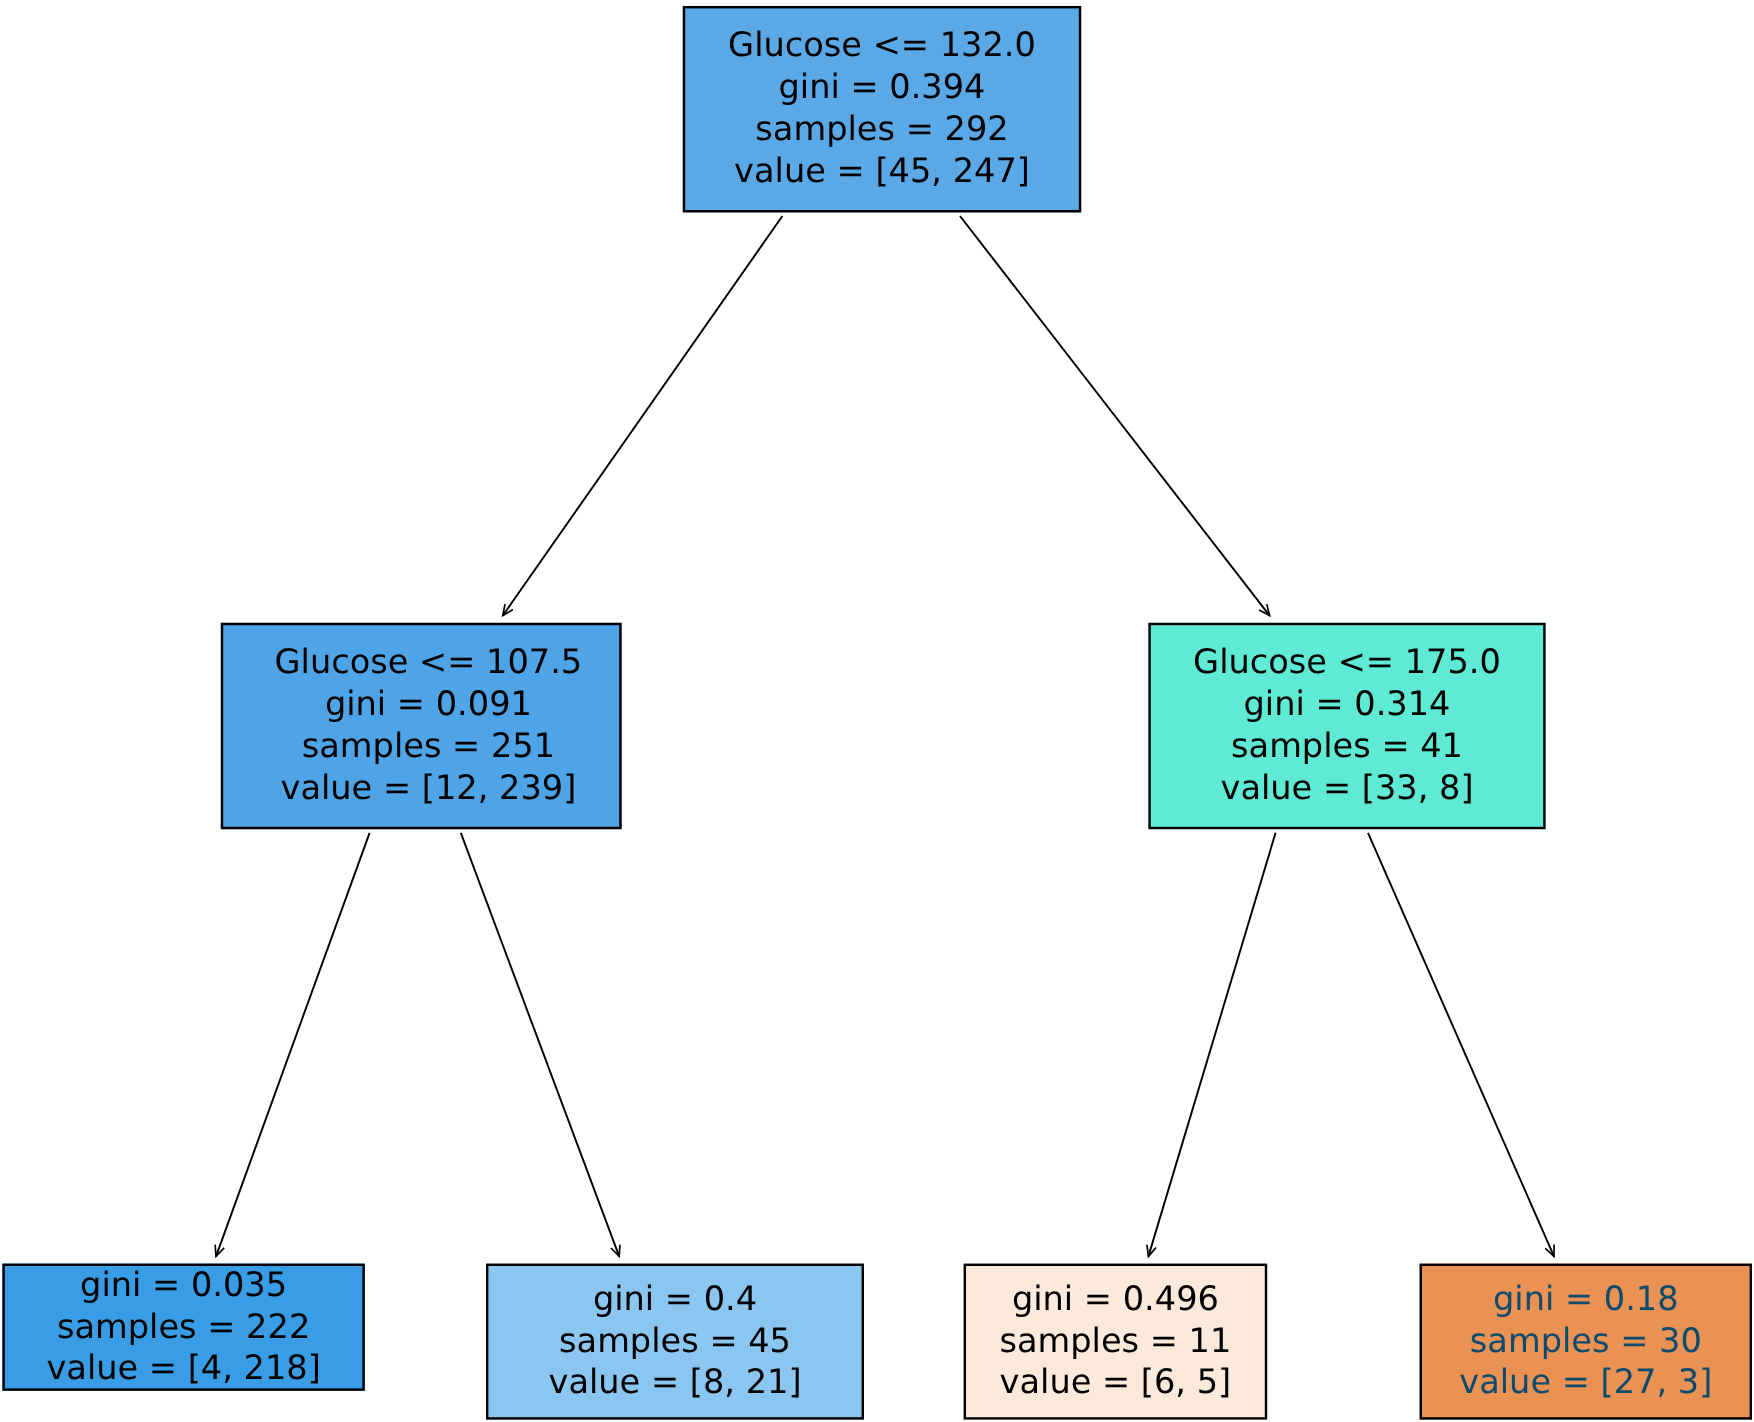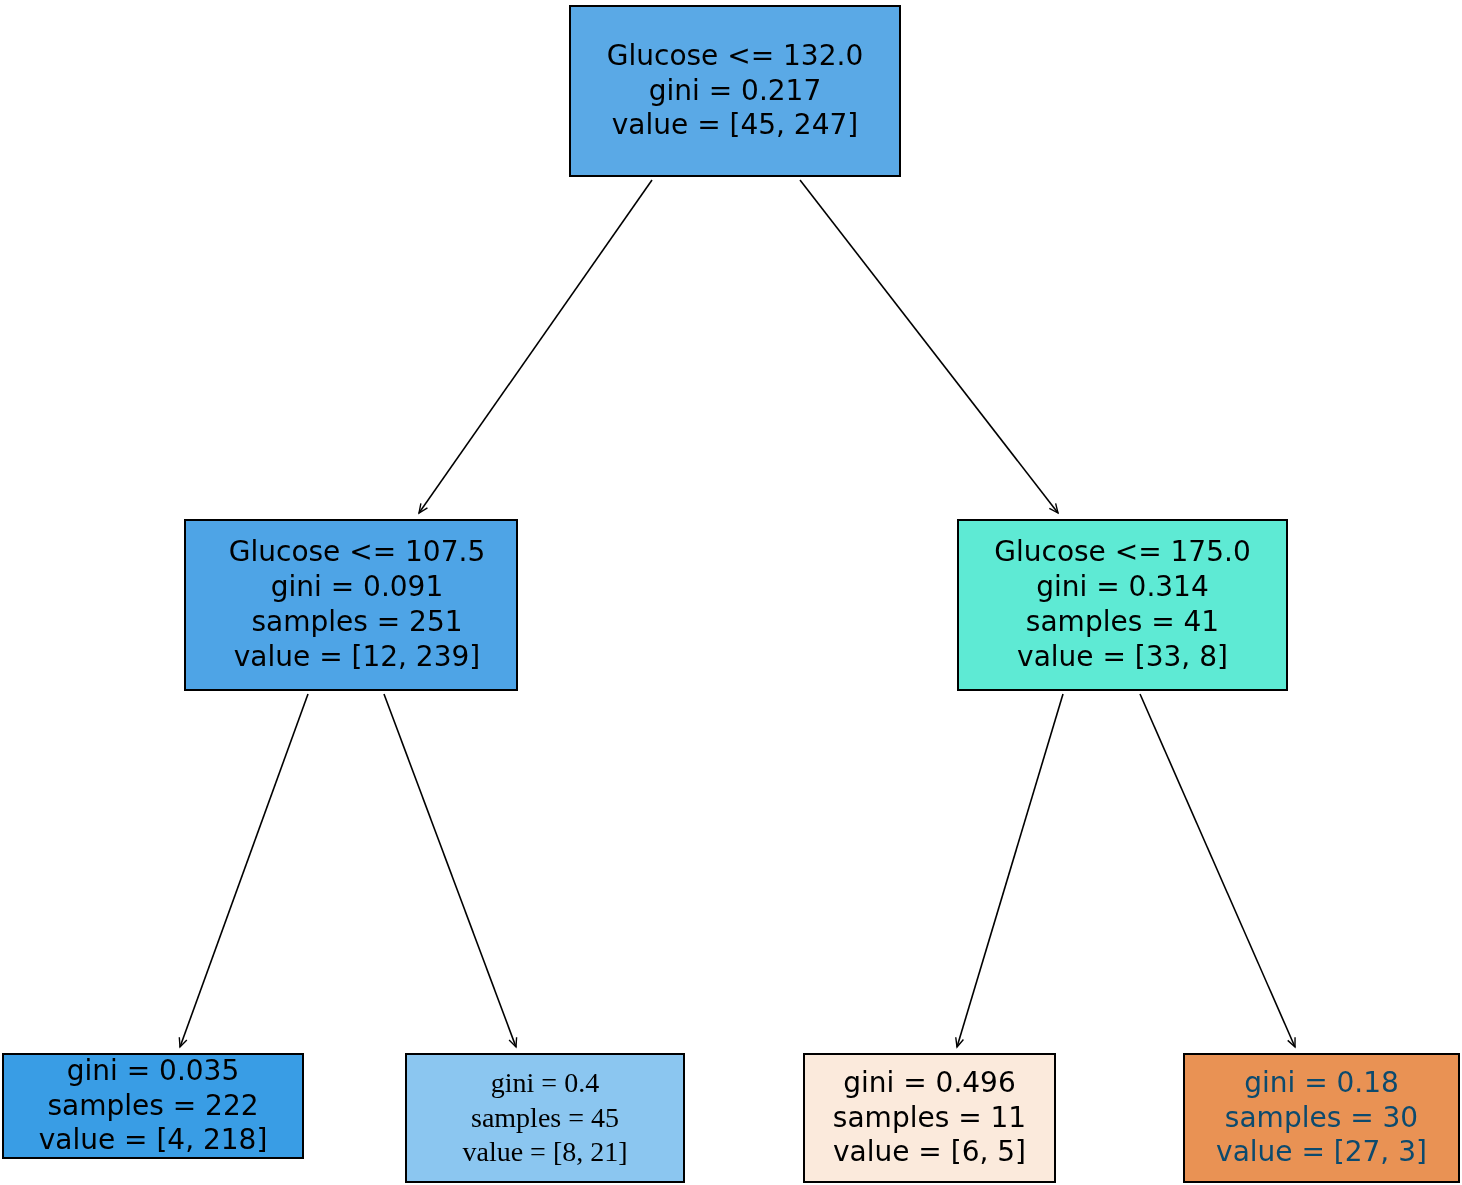--- a/index.html
+++ b/index.html
@@ -56,21 +56,22 @@
         <line x1="800" y1="180" x2="1058" y2="513" stroke="#000000" stroke-width="1.6" marker-end="url(#arrowopen)"></line>
         <line x1="308" y1="694" x2="180" y2="1047" stroke="#000000" stroke-width="1.6" marker-end="url(#arrowopen)"></line>
         <line x1="384" y1="694" x2="516" y2="1047" stroke="#000000" stroke-width="1.6" marker-end="url(#arrowopen)"></line>
         <line x1="1063" y1="694" x2="957" y2="1047" stroke="#000000" stroke-width="1.6" marker-end="url(#arrowopen)"></line>
         <line x1="1140" y1="694" x2="1295" y2="1047" stroke="#000000" stroke-width="1.6" marker-end="url(#arrowopen)"></line>
       </g>
   </svg>
 
   <div class="node" style="left: 569px; top: 5px; width: 332px; height: 172px; background: rgb(90, 169, 230); border-color: rgb(0, 0, 0); color: rgb(0, 0, 0);">
     <span class="line">Glucose &lt;= 132.0</span>
-    <span class="line">gini = 0.217</span>
+    <span class="line">gini = 0.394</span>
+    <span class="line">samples = 292</span>
     <span class="line">value = [45, 247]</span>
   </div>
 
   <div class="node" style="left: 184px; top: 519px; width: 334px; height: 172px; background: rgb(78, 164, 230); border-color: rgb(0, 0, 0); color: rgb(0, 0, 0); padding-left: 12px;">
     <span class="line">Glucose &lt;= 107.5</span>
     <span class="line">gini = 0.091</span>
     <span class="line">samples = 251</span>
     <span class="line">value = [12, 239]</span>
   </div>
 
@@ -80,21 +81,21 @@
     <span class="line">samples = 41</span>
     <span class="line">value = [33, 8]</span>
   </div>
 
   <div class="node" style="left: 2px; top: 1053px; width: 302px; height: 106px; background: rgb(57, 157, 229); border-color: rgb(0, 0, 0); color: rgb(0, 0, 0);">
     <span class="line">gini = 0.035</span>
     <span class="line">samples = 222</span>
     <span class="line">value = [4, 218]</span>
   </div>
 
-  <div class="node" style="left: 405px; top: 1053px; width: 280px; height: 130px; background: rgb(139, 198, 240); border-color: rgb(0, 0, 0); color: rgb(0, 0, 0); font-family: Liberation Serif, serif;">
+  <div class="node" style="left: 405px; top: 1053px; width: 315px; height: 130px; background: rgb(139, 198, 240); border-color: rgb(0, 0, 0); color: rgb(0, 0, 0);">
     <span class="line">gini = 0.4</span>
     <span class="line">samples = 45</span>
     <span class="line">value = [8, 21]</span>
   </div>
 
   <div class="node" style="left: 803px; top: 1053px; width: 253px; height: 130px; background: rgb(251, 234, 220); border-color: rgb(0, 0, 0); color: rgb(0, 0, 0); text-align: center;">
     <span class="line">gini = 0.496</span>
     <span class="line">samples = 11</span>
     <span class="line">value = [6, 5]</span>
   </div>

